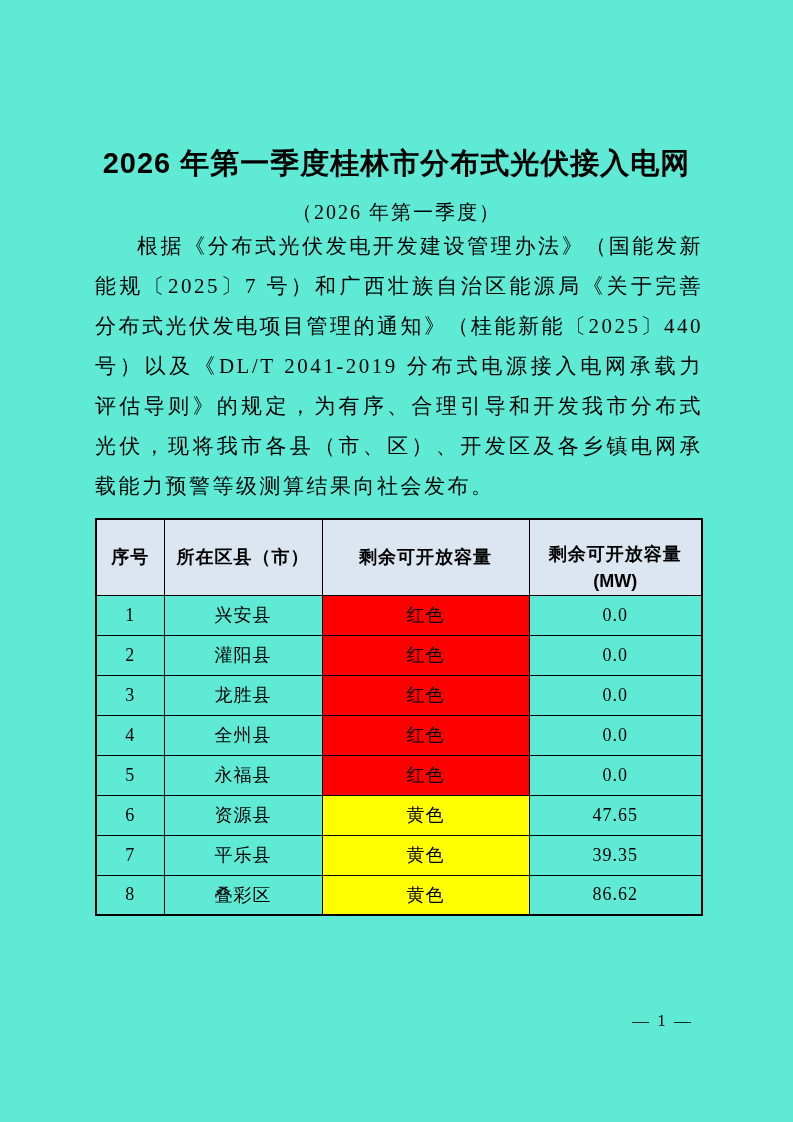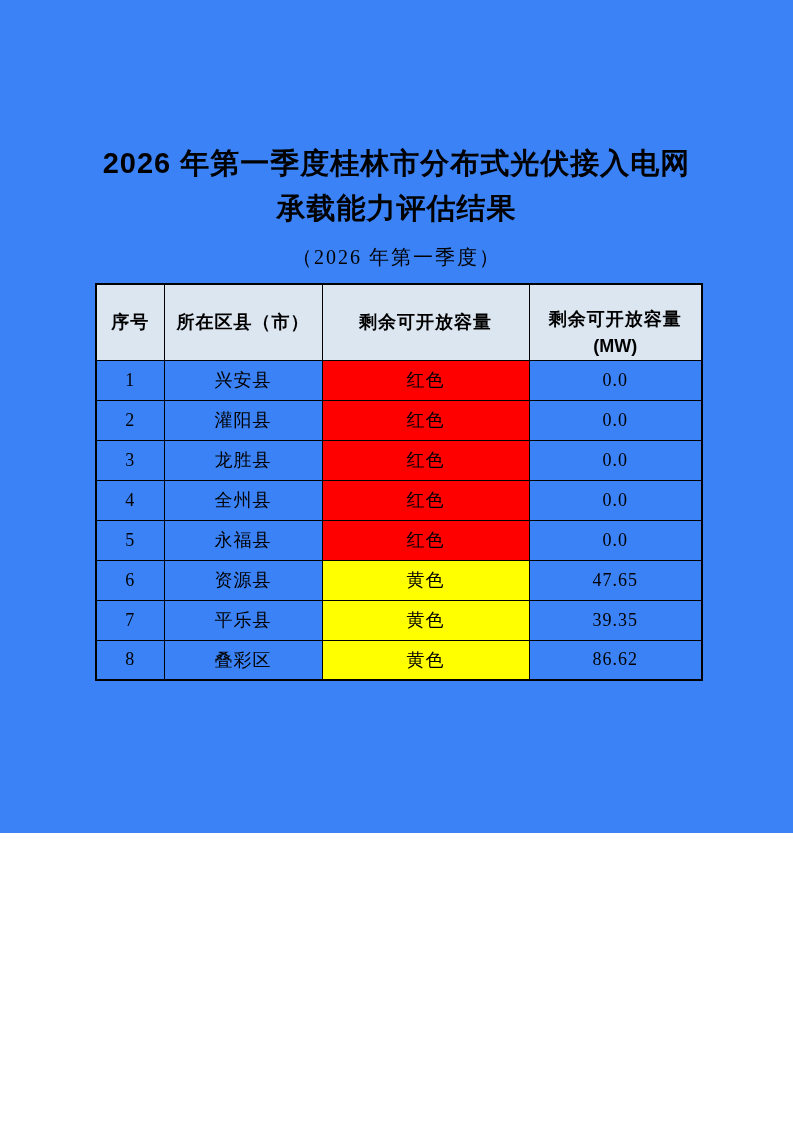--- a/index.html
+++ b/index.html
@@ -1,21 +1,21 @@
 <!DOCTYPE html>
 <html><head>
 <meta charset="utf-8">
 <style>
   * { margin: 0; padding: 0; box-sizing: border-box; }
   html, body { background: #ffffff; }
   .page {
     position: relative;
     width: 793px;
-    height: 833px;
-    background: #3b82f6;
+    height: 1122px;
+    background: #5eead4;
     color: #000000;
     overflow: hidden;
     font-family: "Liberation Serif", serif;
   }
   .title-block {
     padding-top: 141px;
     text-align: center;
     font-family: "Liberation Sans", sans-serif;
     font-weight: bold;
     font-size: 29px;
@@ -83,26 +83,26 @@
     letter-spacing: 2px;
   }
 </style>
 </head>
 <body>
 
 <div class="page">
 
   <div class="title-block">
     <div>2026 年第一季度桂林市分布式光伏接入电网</div>
-    <div>承载能力评估结果</div>
   </div>
 
   <div class="subtitle">（2026 年第一季度）</div>
 
   <div class="content">
+    <p class="body-para">根据《分布式光伏发电开发建设管理办法》（国能发新能规〔2025〕7 号）和广西壮族自治区能源局《关于完善分布式光伏发电项目管理的通知》（桂能新能〔2025〕440 号）以及《DL/T 2041-2019 分布式电源接入电网承载力评估导则》的规定，为有序、合理引导和开发我市分布式光伏，现将我市各县（市、区）、开发区及各乡镇电网承载能力预警等级测算结果向社会发布。</p>
 
     <table class="capacity">
       <colgroup>
         <col style="width:68px">
         <col style="width:158px">
         <col style="width:207px">
         <col style="width:173px">
       </colgroup>
       <thead>
         <tr>

